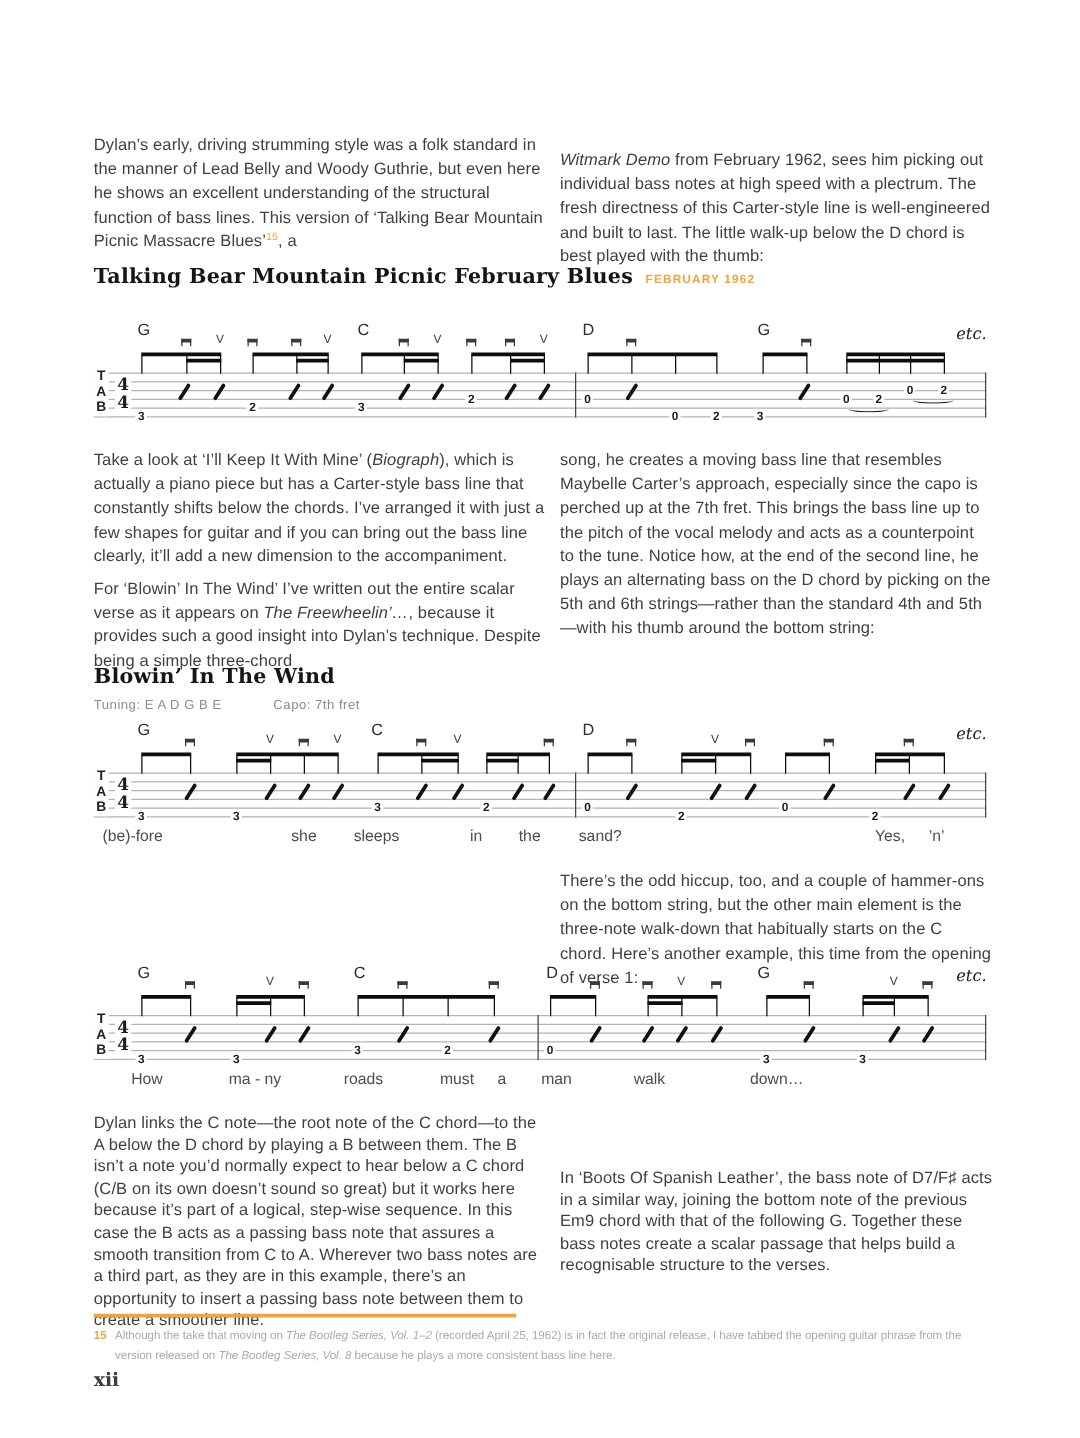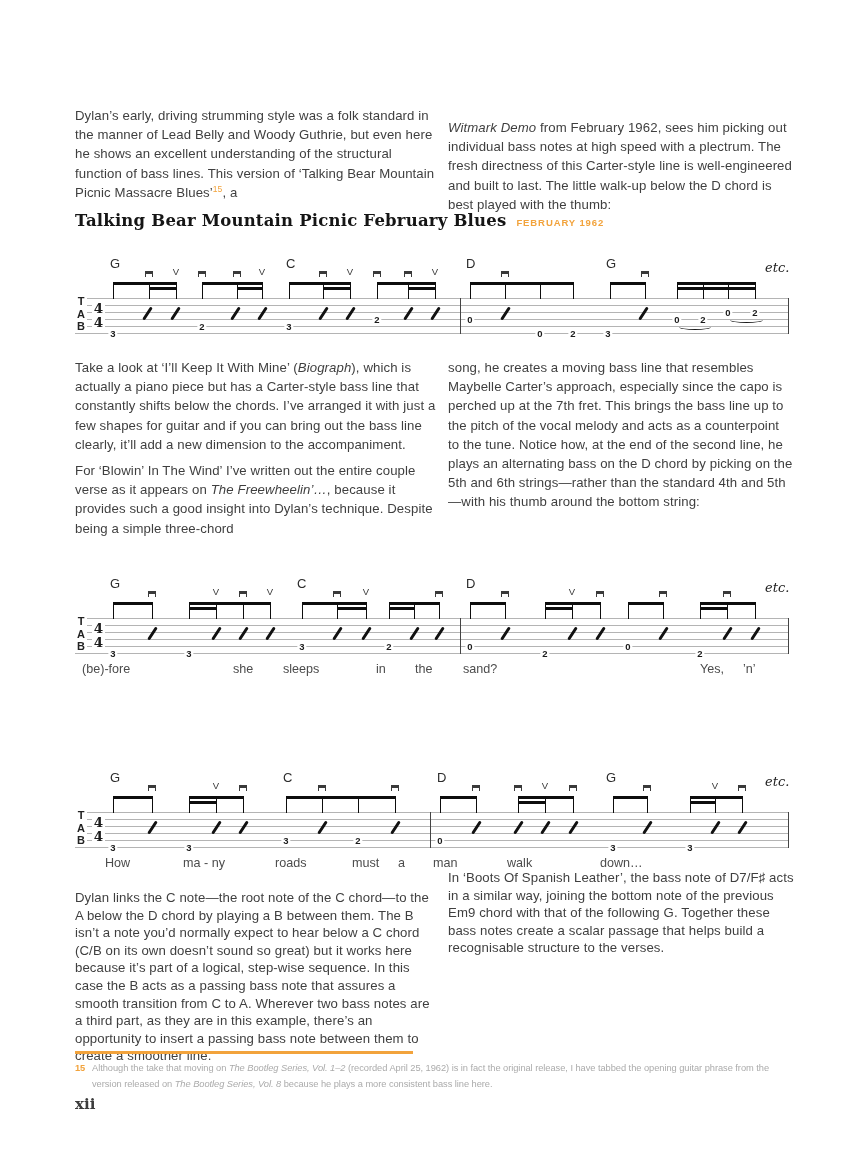--- a/index.html
+++ b/index.html
@@ -49,27 +49,37 @@
 <div class="page">
 
   <p class="body" style="left:75px;top:106px;width:360px"><span>Dylan’s early, driving strumming style was a folk standard in the manner of Lead Belly and Woody Guthrie, but even here he shows an excellent understanding of the structural function of bass lines. This version of ‘Talking Bear Mountain Picnic Massacre Blues’</span><sup style="color: rgb(242, 163, 60);">15</sup><span>, a</span></p>
   <p class="body" style="left:448px;top:118px;width:346px"><span class="it">Witmark Demo</span><span> from February 1962, sees him picking out individual bass notes at high speed with a plectrum. The fresh directness of this Carter-style line is well-engineered and built to last. The little walk-up below the D chord is best played with the thumb:</span></p>
 
   <div style="position:absolute;left:75px;top:211px">
     <span class="song-title">Talking Bear Mountain Picnic February Blues</span><span class="song-date">FEBRUARY 1962</span>
   </div>
 
   <p class="body" style="left:75px;top:358px;width:362px"><span>Take a look at ‘I’ll Keep It With Mine’ (</span><span class="it">Biograph</span><span>), which is actually a piano piece but has a Carter-style bass line that constantly shifts below the chords. I’ve arranged it with just a few shapes for guitar and if you can bring out the bass line clearly, it’ll add a new dimension to the accompaniment.</span></p>
-  <p class="body" style="left:75px;top:461px;width:362px"><span>For ‘Blowin’ In The Wind’ I’ve written out the entire couple verse as it appears on </span><span class="it">The Freewheelin’…</span><span>, because it provides such a good insight into Dylan’s technique. Despite being a simple three-chord</span></p>
+  <p class="body" style="left:75px;top:461px;width:362px"><span>For ‘Blowin’ In The Wind’ I’ve written out the entire scalar verse as it appears on </span><span class="it">The Freewheelin’…</span><span>, because it provides such a good insight into Dylan’s technique. Despite being a simple three-chord</span></p>
   <p class="body" style="left:448px;top:358px;width:346px">song, he creates a moving bass line that resembles Maybelle Carter’s approach, especially since the capo is perched up at the 7th fret. This brings the bass line up to the pitch of the vocal melody and acts as a counterpoint to the tune. Notice how, at the end of the second line, he plays an alternating bass on the D chord by picking on the 5th and 6th strings—rather than the standard 4th and 5th—with his thumb around the bottom string:</p>
 
-
+  <div style="position:absolute;left:75px;top:531px">
+    <span class="song-title">Blowin’ In The Wind</span>
+    <div class="tuning-row">
+      <span>Tuning:</span>
+      <span>E A D G B E</span>
+      <span class="capo">Capo:</span>
+      <span>7th fret</span>
+    </div>
+  </div>
+
+  <p class="body" style="left:448px;top:695px;width:346px">There’s the odd hiccup, too, and a couple of hammer-ons on the bottom string, but the other main element is the three-note walk-down that habitually starts on the C chord. Here’s another example, this time from the opening of verse 1:</p>
 
   <p class="body tight" style="left:75px;top:889px;width:364px">Dylan links the C note—the root note of the C chord—to the A below the D chord by playing a B between them. The B isn’t a note you’d normally expect to hear below a C chord (C/B on its own doesn’t sound so great) but it works here because it’s part of a logical, step-wise sequence. In this case the B acts as a passing bass note that assures a smooth transition from C to A. Wherever two bass notes are a third part, as they are in this example, there’s an opportunity to insert a passing bass note between them to create a smoother line.</p>
-  <p class="body tight" style="left:448px;top:869px;width:346px">In ‘Boots Of Spanish Leather’, the bass note of D7/F♯ acts in a similar way, joining the bottom note of the previous Em9 chord with that of the following G. Together these bass notes create a scalar passage that helps build a recognisable structure to the verses.</p>
+  <p class="body tight" style="left:448px;top:933px;width:346px">In ‘Boots Of Spanish Leather’, the bass note of D7/F♯ acts in a similar way, joining the bottom note of the previous Em9 chord with that of the following G. Together these bass notes create a scalar passage that helps build a recognisable structure to the verses.</p>
 
   <div id="staves">
       <div class="stave" style="top: 258px;">
         <div class="st-line" style="top: 40px;"></div>
         <div class="st-line" style="top: 47px;"></div>
         <div class="st-line" style="top: 54px;"></div>
         <div class="st-line" style="top: 61px;"></div>
         <div class="st-line" style="top: 68px;"></div>
         <div class="st-line" style="top: 75px;"></div>
         <div class="clef">

